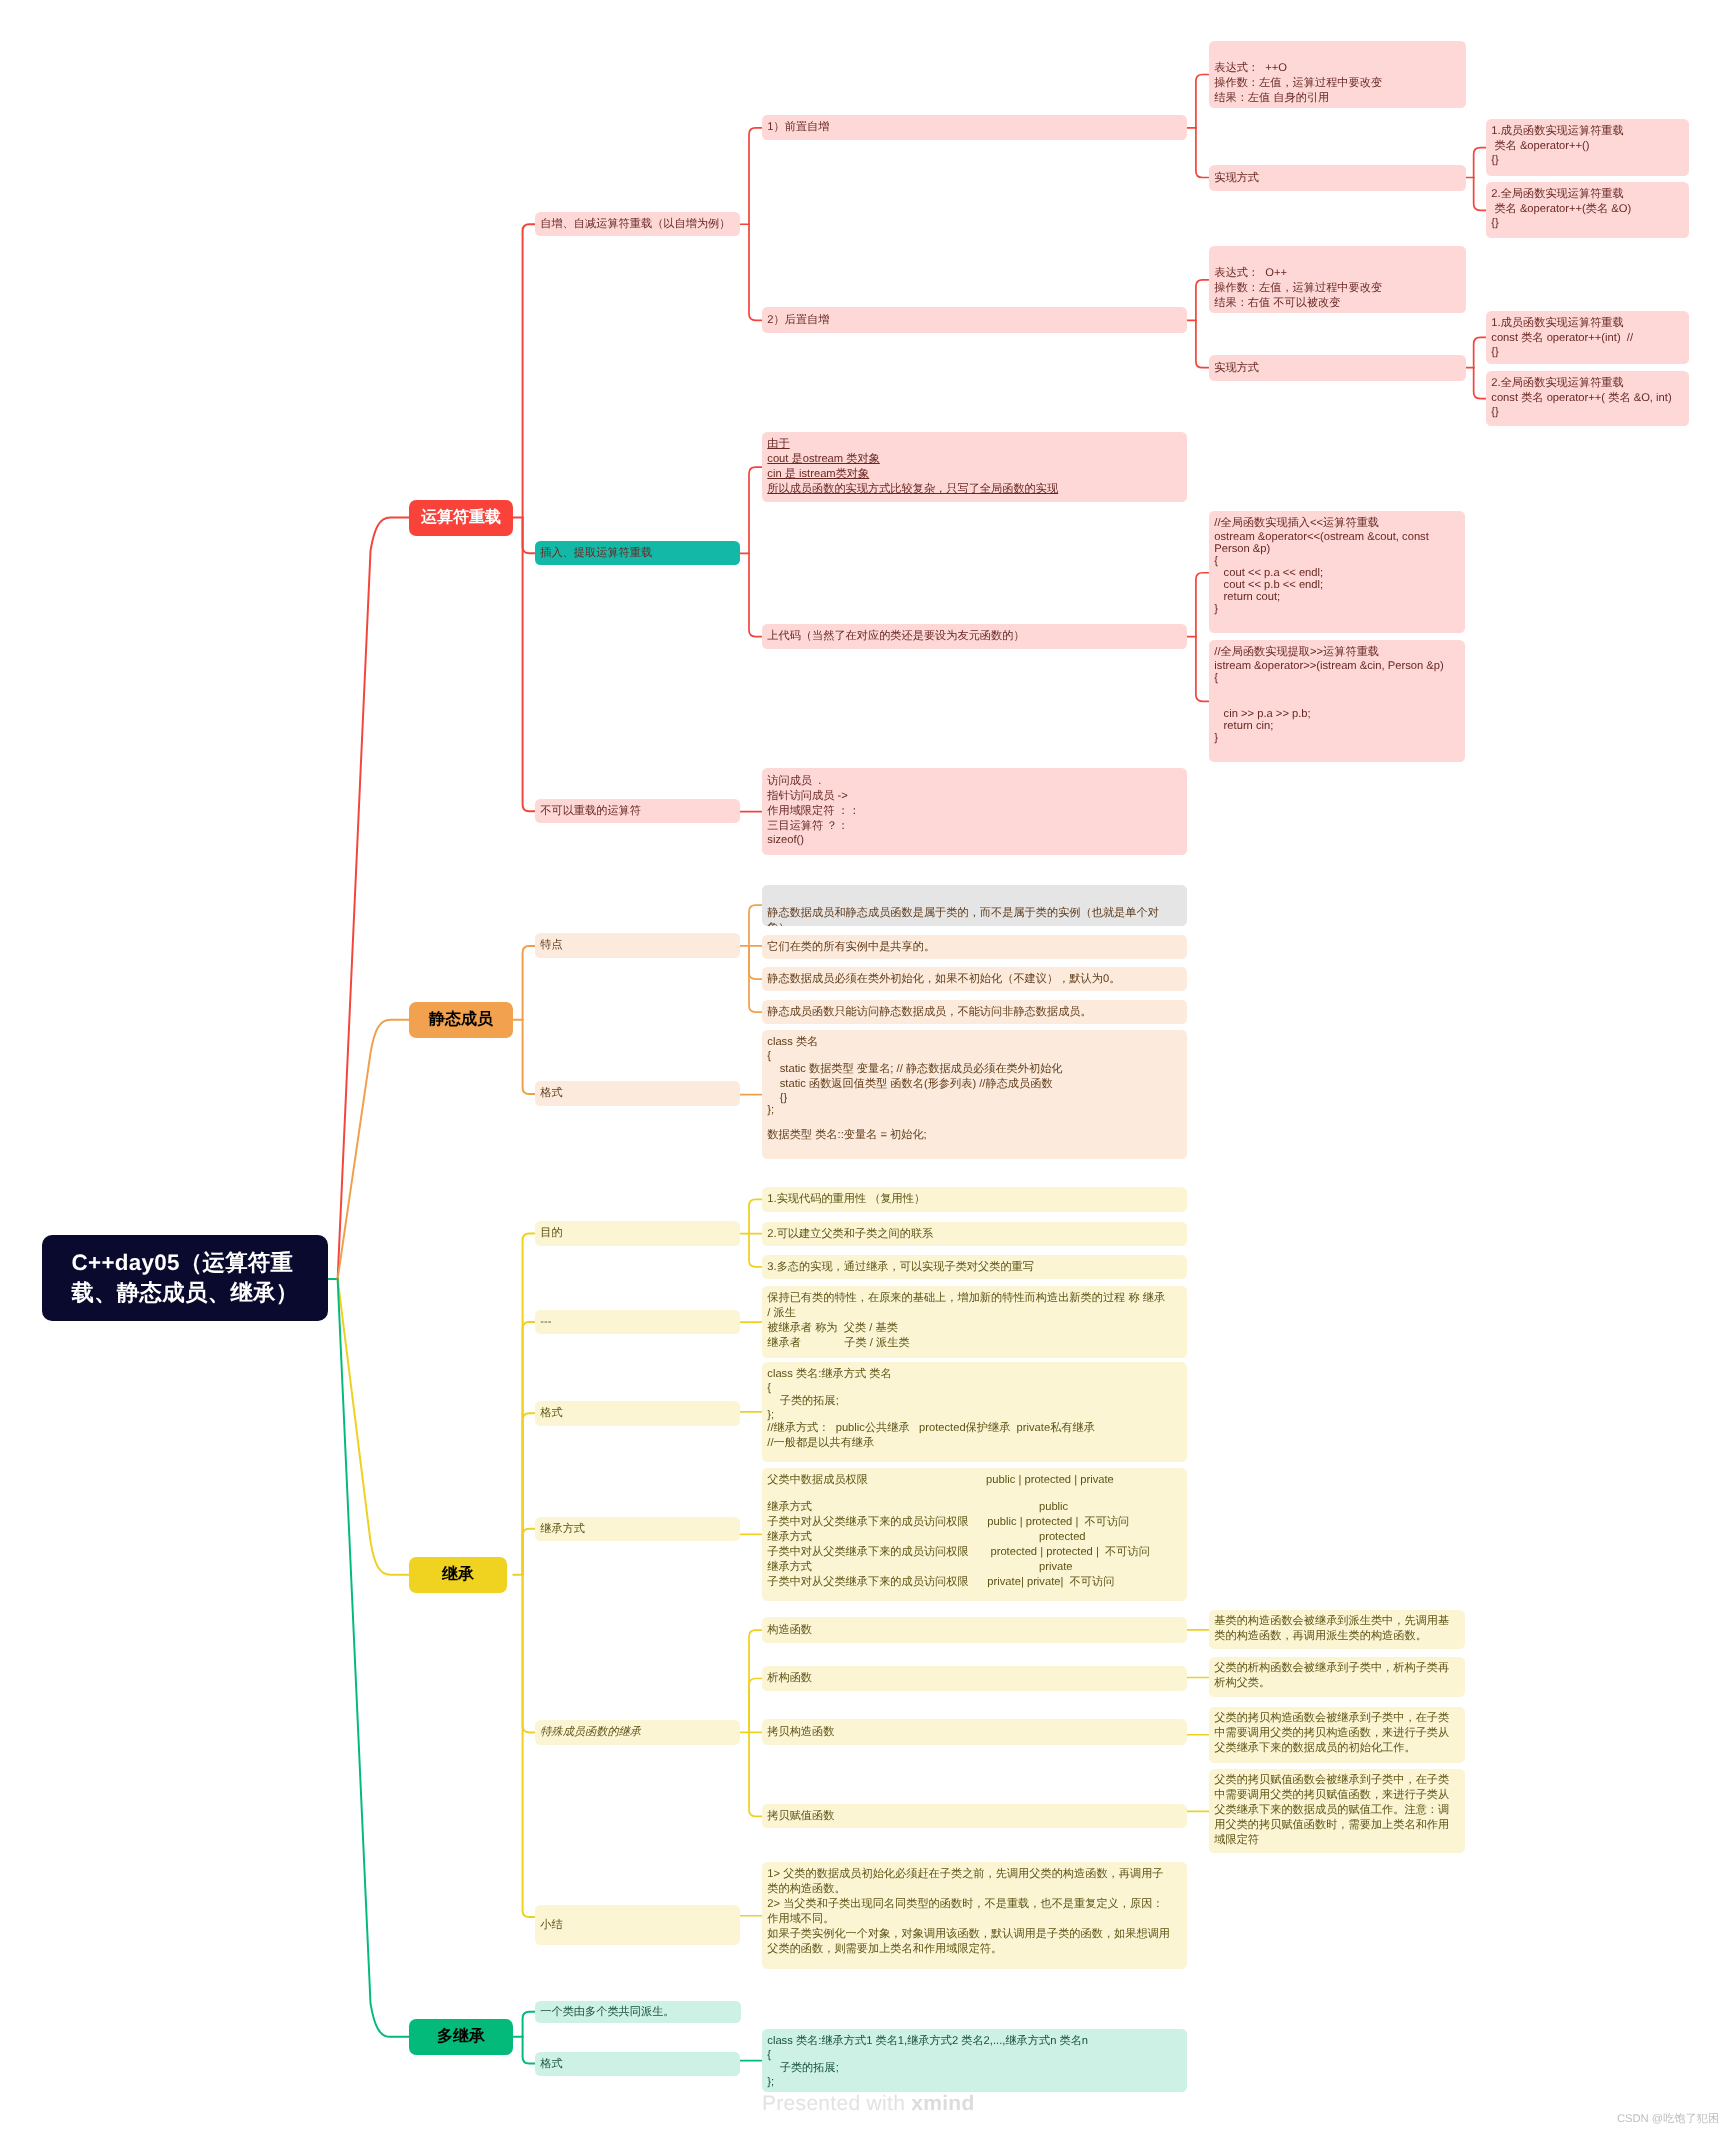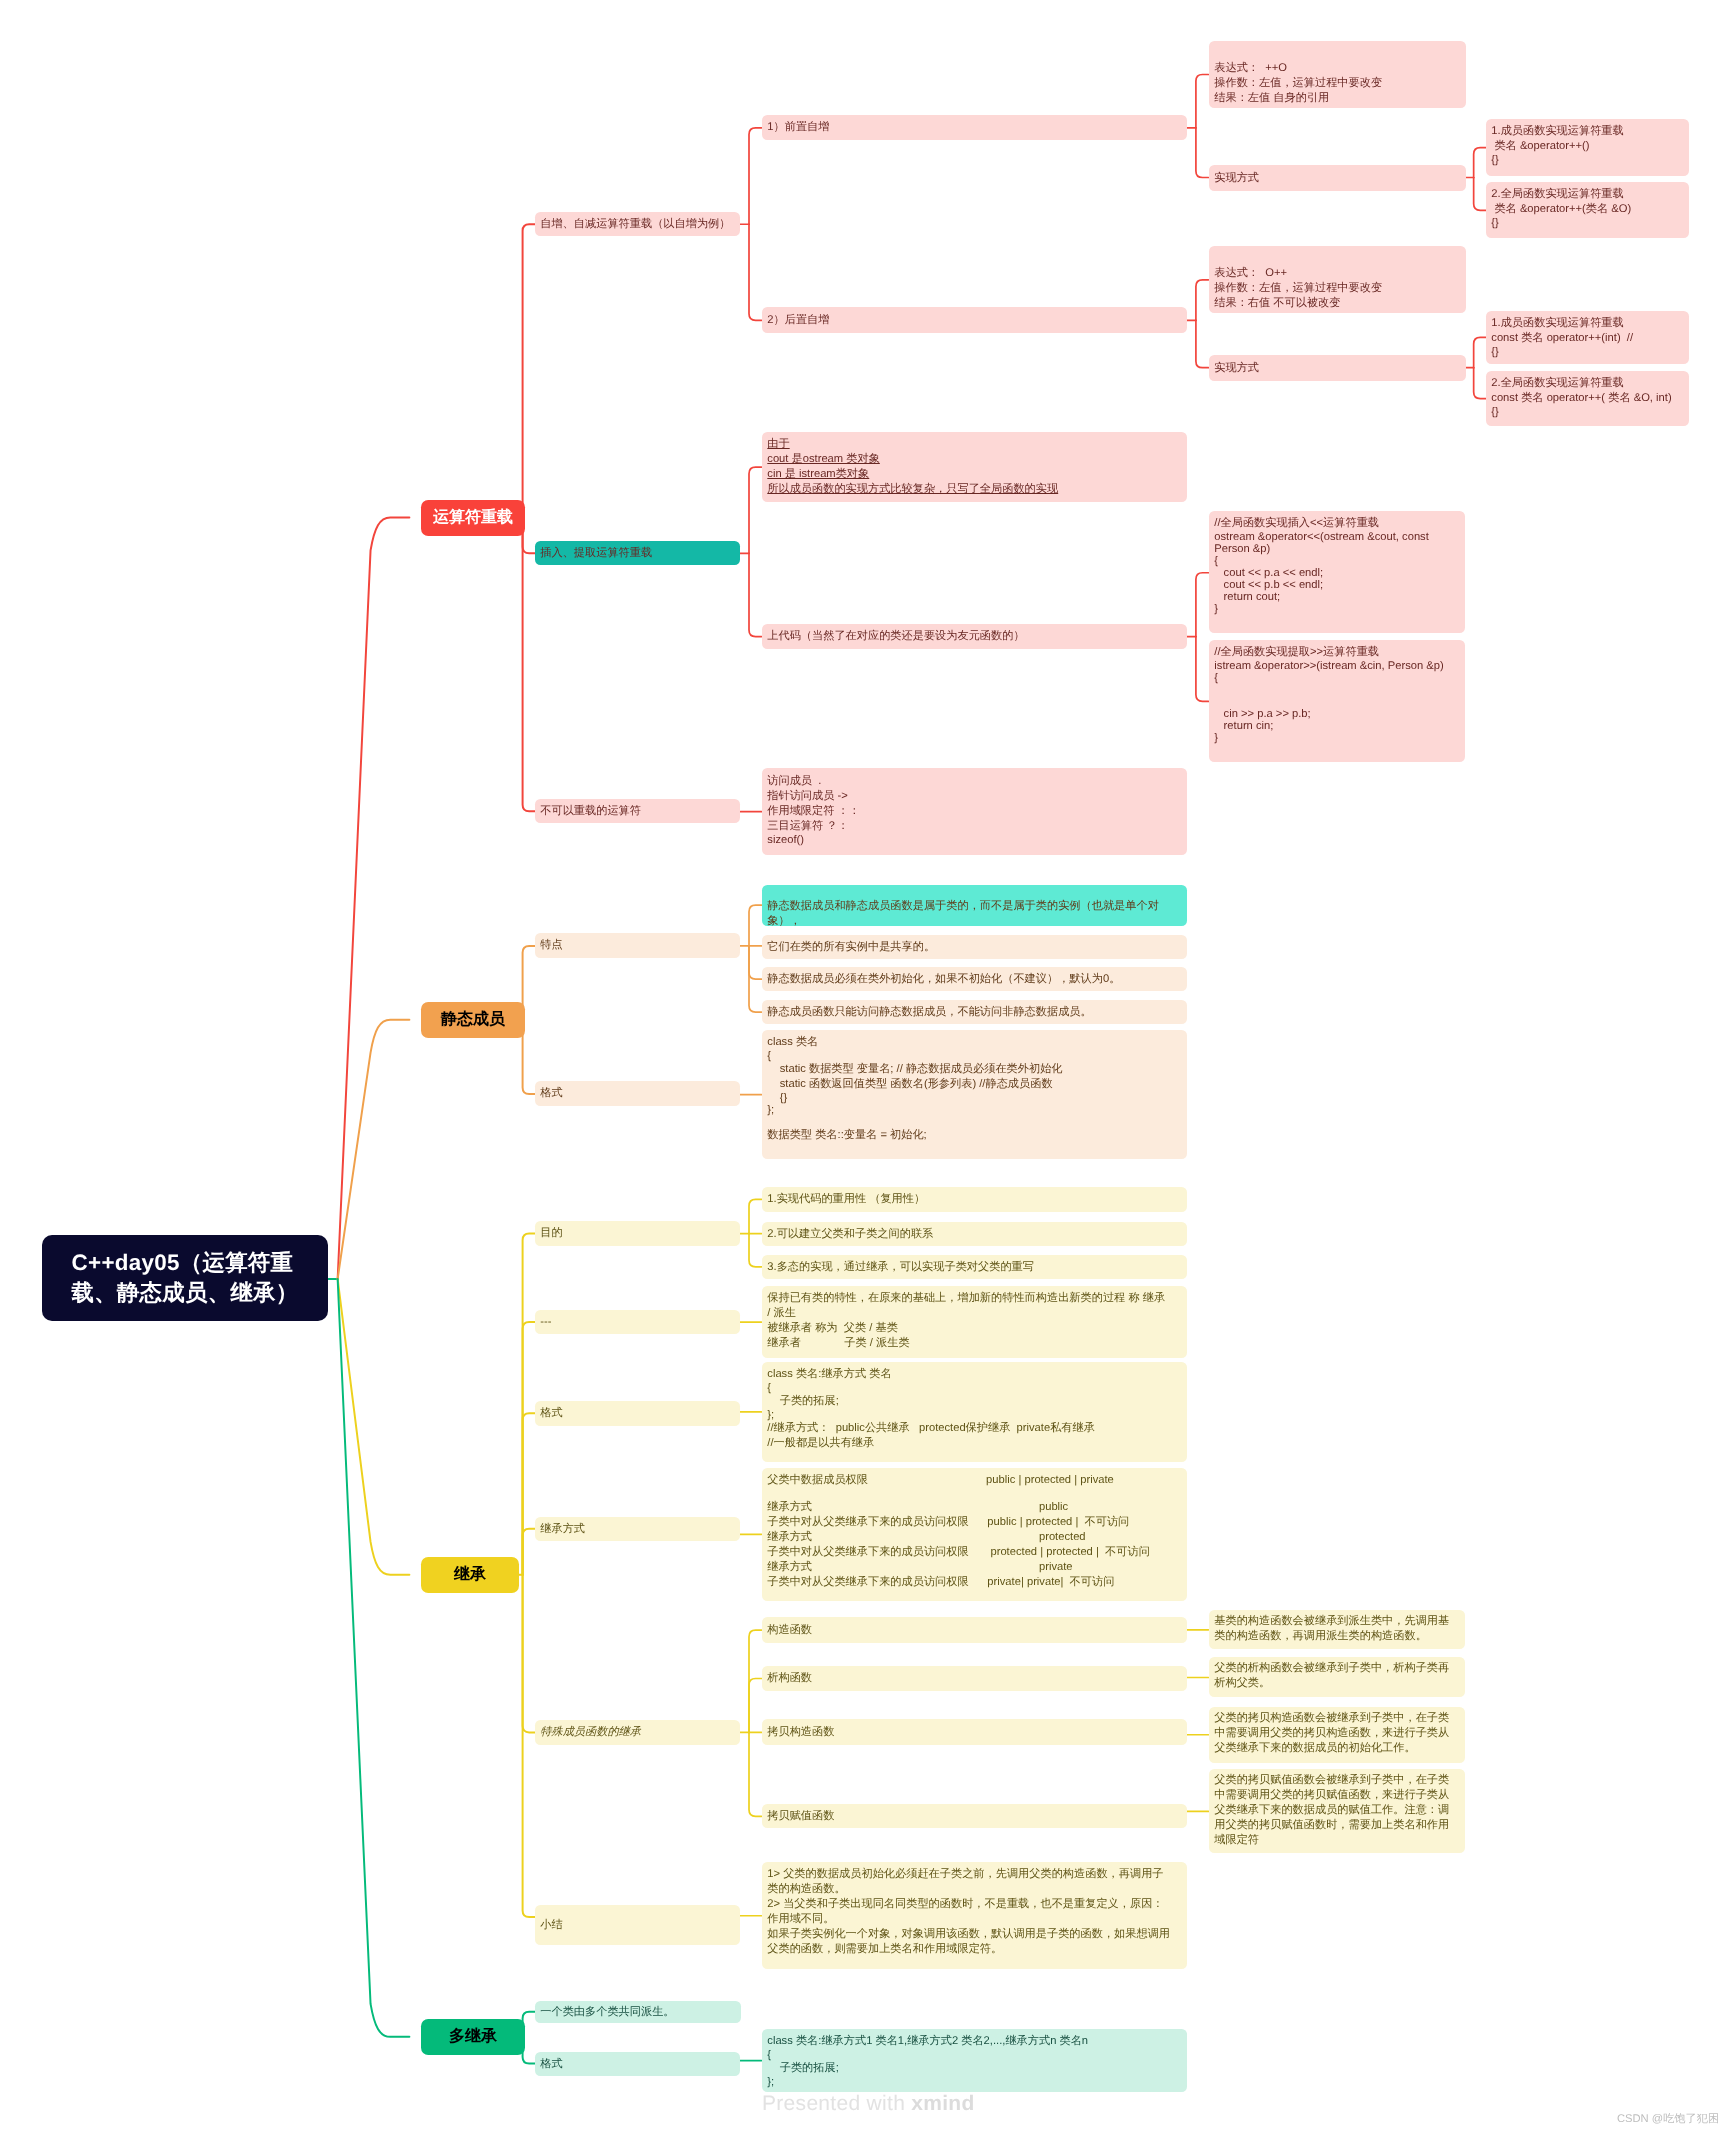--- a/index.html
+++ b/index.html
@@ -8,21 +8,21 @@
       opacity:0.999;
       font-family:"Liberation Sans",sans-serif;-webkit-font-smoothing:antialiased;
       text-rendering:geometricPrecision;}
 #links{position:absolute;left:0;top:0;width:1731px;height:2140px;}
 .node{position:absolute;box-sizing:border-box;white-space:pre;
       border-radius:5.3px;font-size:11.2px;line-height:normal;padding:0 5.3px;
       overflow:hidden;}
 .node.sub{display:flex;align-items:center;}
 .node.sub.multi{display:block;}
 .node.main{display:flex;align-items:center;justify-content:center;border-radius:7.2px;
-           font-size:16px;font-weight:bold;line-height:1.2;padding:0;margin-left:12px;}
+           font-size:16px;font-weight:bold;line-height:1.2;padding:0;}
 #root-node{position:absolute;box-sizing:border-box;border-radius:10px;display:flex;
            align-items:center;justify-content:center;text-align:left;font-weight:bold;
            font-size:22.4px;line-height:30px;padding:0 12px;letter-spacing:0.3px;
            white-space:pre-line;}
 #watermark{position:absolute;font-size:21px;color:#E4E4E4;white-space:pre;letter-spacing:0.3px;}
 #watermark b{font-weight:bold;color:#DCDCDC;}
 #credit{position:absolute;font-size:11.2px;color:#BFBFBF;white-space:pre;}
 </style>
 </head>
 <body>
@@ -119,21 +119,21 @@
     <div class="node sub" style="left: 1209px; top: 355px; width: 257px; height: 26px; background: rgb(253, 216, 214); color: rgb(104, 39, 35);">实现方式</div>
     <div class="node sub multi" style="left: 1209px; top: 511px; width: 256px; height: 122px; background: rgb(253, 216, 214); color: rgb(104, 39, 35); padding-top: 4.6px;"><div>//全局函数实现插入&lt;&lt;运算符重载</div><div>ostream &amp;operator&lt;&lt;(ostream &amp;cout, const</div><div>Person &amp;p)</div><div>{</div><div>   cout &lt;&lt; p.a &lt;&lt; endl;</div><div>   cout &lt;&lt; p.b &lt;&lt; endl;</div><div>   return cout;</div><div>}</div></div>
     <div class="node sub multi" style="left: 1209px; top: 640px; width: 256px; height: 122px; background: rgb(253, 216, 214); color: rgb(104, 39, 35); padding-top: 4.6px;"><div>//全局函数实现提取&gt;&gt;运算符重载</div><div>istream &amp;operator&gt;&gt;(istream &amp;cin, Person &amp;p)</div><div>{</div><div>&nbsp;</div><div>&nbsp;</div><div>   cin &gt;&gt; p.a &gt;&gt; p.b;</div><div>   return cin;</div><div>}</div></div>
     <div class="node sub multi" style="left: 1486px; top: 119px; width: 203px; height: 57px; background: rgb(253, 216, 214); color: rgb(104, 39, 35); padding-top: 4.6px;"><div>1.成员函数实现运算符重载</div><div> 类名 &amp;operator++()</div><div>{}</div></div>
     <div class="node sub multi" style="left: 1486px; top: 182px; width: 203px; height: 56px; background: rgb(253, 216, 214); color: rgb(104, 39, 35); padding-top: 4.6px;"><div>2.全局函数实现运算符重载</div><div> 类名 &amp;operator++(类名 &amp;O)</div><div>{}</div></div>
     <div class="node sub multi" style="left: 1486px; top: 311px; width: 203px; height: 53px; background: rgb(253, 216, 214); color: rgb(104, 39, 35); padding-top: 4.6px;"><div>1.成员函数实现运算符重载</div><div>const 类名 operator++(int)  //</div><div>{}</div></div>
     <div class="node sub multi" style="left: 1486px; top: 371px; width: 203px; height: 55px; background: rgb(253, 216, 214); color: rgb(104, 39, 35); padding-top: 4.6px;"><div>2.全局函数实现运算符重载</div><div>const 类名 operator++( 类名 &amp;O, int)</div><div>{}</div></div>
     <div class="node main" style="left: 409px; top: 1002px; width: 104px; height: 36px; background: rgb(242, 161, 79); color: rgb(0, 0, 0);">静态成员</div>
     <div class="node sub" style="left: 535px; top: 933px; width: 205px; height: 25px; background: rgb(252, 235, 220); color: rgb(95, 58, 24);">特点</div>
     <div class="node sub" style="left: 535px; top: 1081px; width: 205px; height: 25px; background: rgb(252, 235, 220); color: rgb(95, 58, 24);">格式</div>
-    <div class="node sub multi" style="left: 762px; top: 885px; width: 425px; height: 41px; background: #5eead4; color: rgb(95, 58, 24); padding-top: 14px;"><div>静态数据成员和静态成员函数是属于类的，而不是属于类的实例（也就是单个对</div><div>象），</div></div>
+    <div class="node sub multi" style="left: 762px; top: 885px; width: 425px; height: 41px; background: #e5e5e5; color: rgb(95, 58, 24); padding-top: 21px;"><div>静态数据成员和静态成员函数是属于类的，而不是属于类的实例（也就是单个对</div><div>象），</div></div>
     <div class="node sub" style="left: 762px; top: 935px; width: 425px; height: 24px; background: rgb(252, 235, 220); color: rgb(95, 58, 24);">它们在类的所有实例中是共享的。</div>
     <div class="node sub" style="left: 762px; top: 967px; width: 425px; height: 24px; background: rgb(252, 235, 220); color: rgb(95, 58, 24);">静态数据成员必须在类外初始化，如果不初始化（不建议），默认为0。</div>
     <div class="node sub" style="left: 762px; top: 1000px; width: 425px; height: 24px; background: rgb(252, 235, 220); color: rgb(95, 58, 24);">静态成员函数只能访问静态数据成员，不能访问非静态数据成员。</div>
     <div class="node sub multi" style="left: 762px; top: 1030px; width: 425px; height: 129px; background: rgb(252, 235, 220); color: rgb(95, 58, 24); padding-top: 4.6px;"><div>class 类名</div><div>{</div><div>    static 数据类型 变量名; // 静态数据成员必须在类外初始化</div><div>    static 函数返回值类型 函数名(形参列表) //静态成员函数</div><div>    {}</div><div>};</div><div>&nbsp;</div><div>数据类型 类名::变量名 = 初始化;</div></div>
     <div class="node main" style="left: 409px; top: 1557px; width: 98px; height: 36px; background: rgb(240, 210, 32); color: rgb(0, 0, 0);">继承</div>
     <div class="node sub" style="left: 535px; top: 1221px; width: 205px; height: 25px; background: rgb(251, 245, 212); color: rgb(94, 83, 21);">目的</div>
     <div class="node sub" style="left: 535px; top: 1310px; width: 205px; height: 24px; background: rgb(251, 245, 212); color: rgb(94, 83, 21);">---</div>
     <div class="node sub" style="left: 535px; top: 1401px; width: 205px; height: 25px; background: rgb(251, 245, 212); color: rgb(94, 83, 21);">格式</div>
     <div class="node sub" style="left: 535px; top: 1517px; width: 205px; height: 24px; background: rgb(251, 245, 212); color: rgb(94, 83, 21);">继承方式</div>
     <div class="node sub" style="left: 535px; top: 1720px; width: 205px; height: 25px; background: rgb(251, 245, 212); color: rgb(94, 83, 21); font-style: italic;">特殊成员函数的继承</div>

